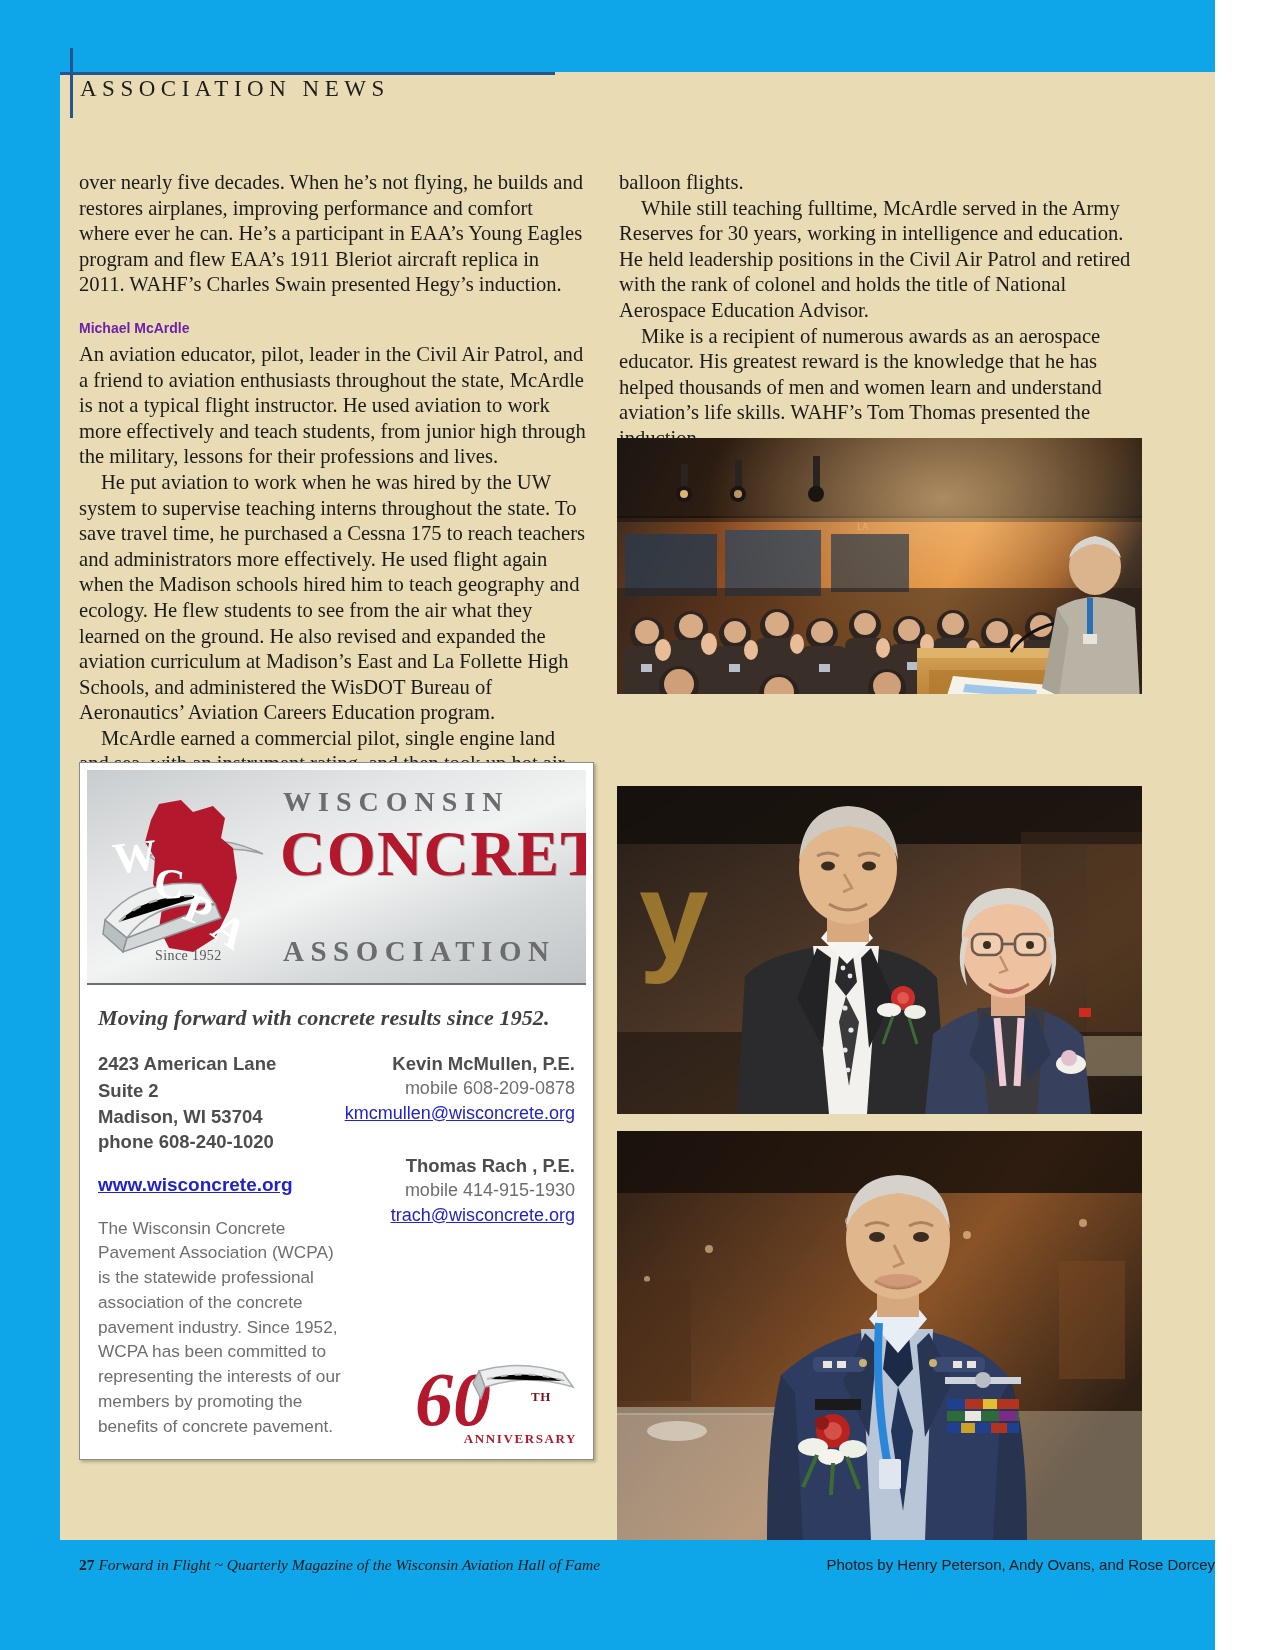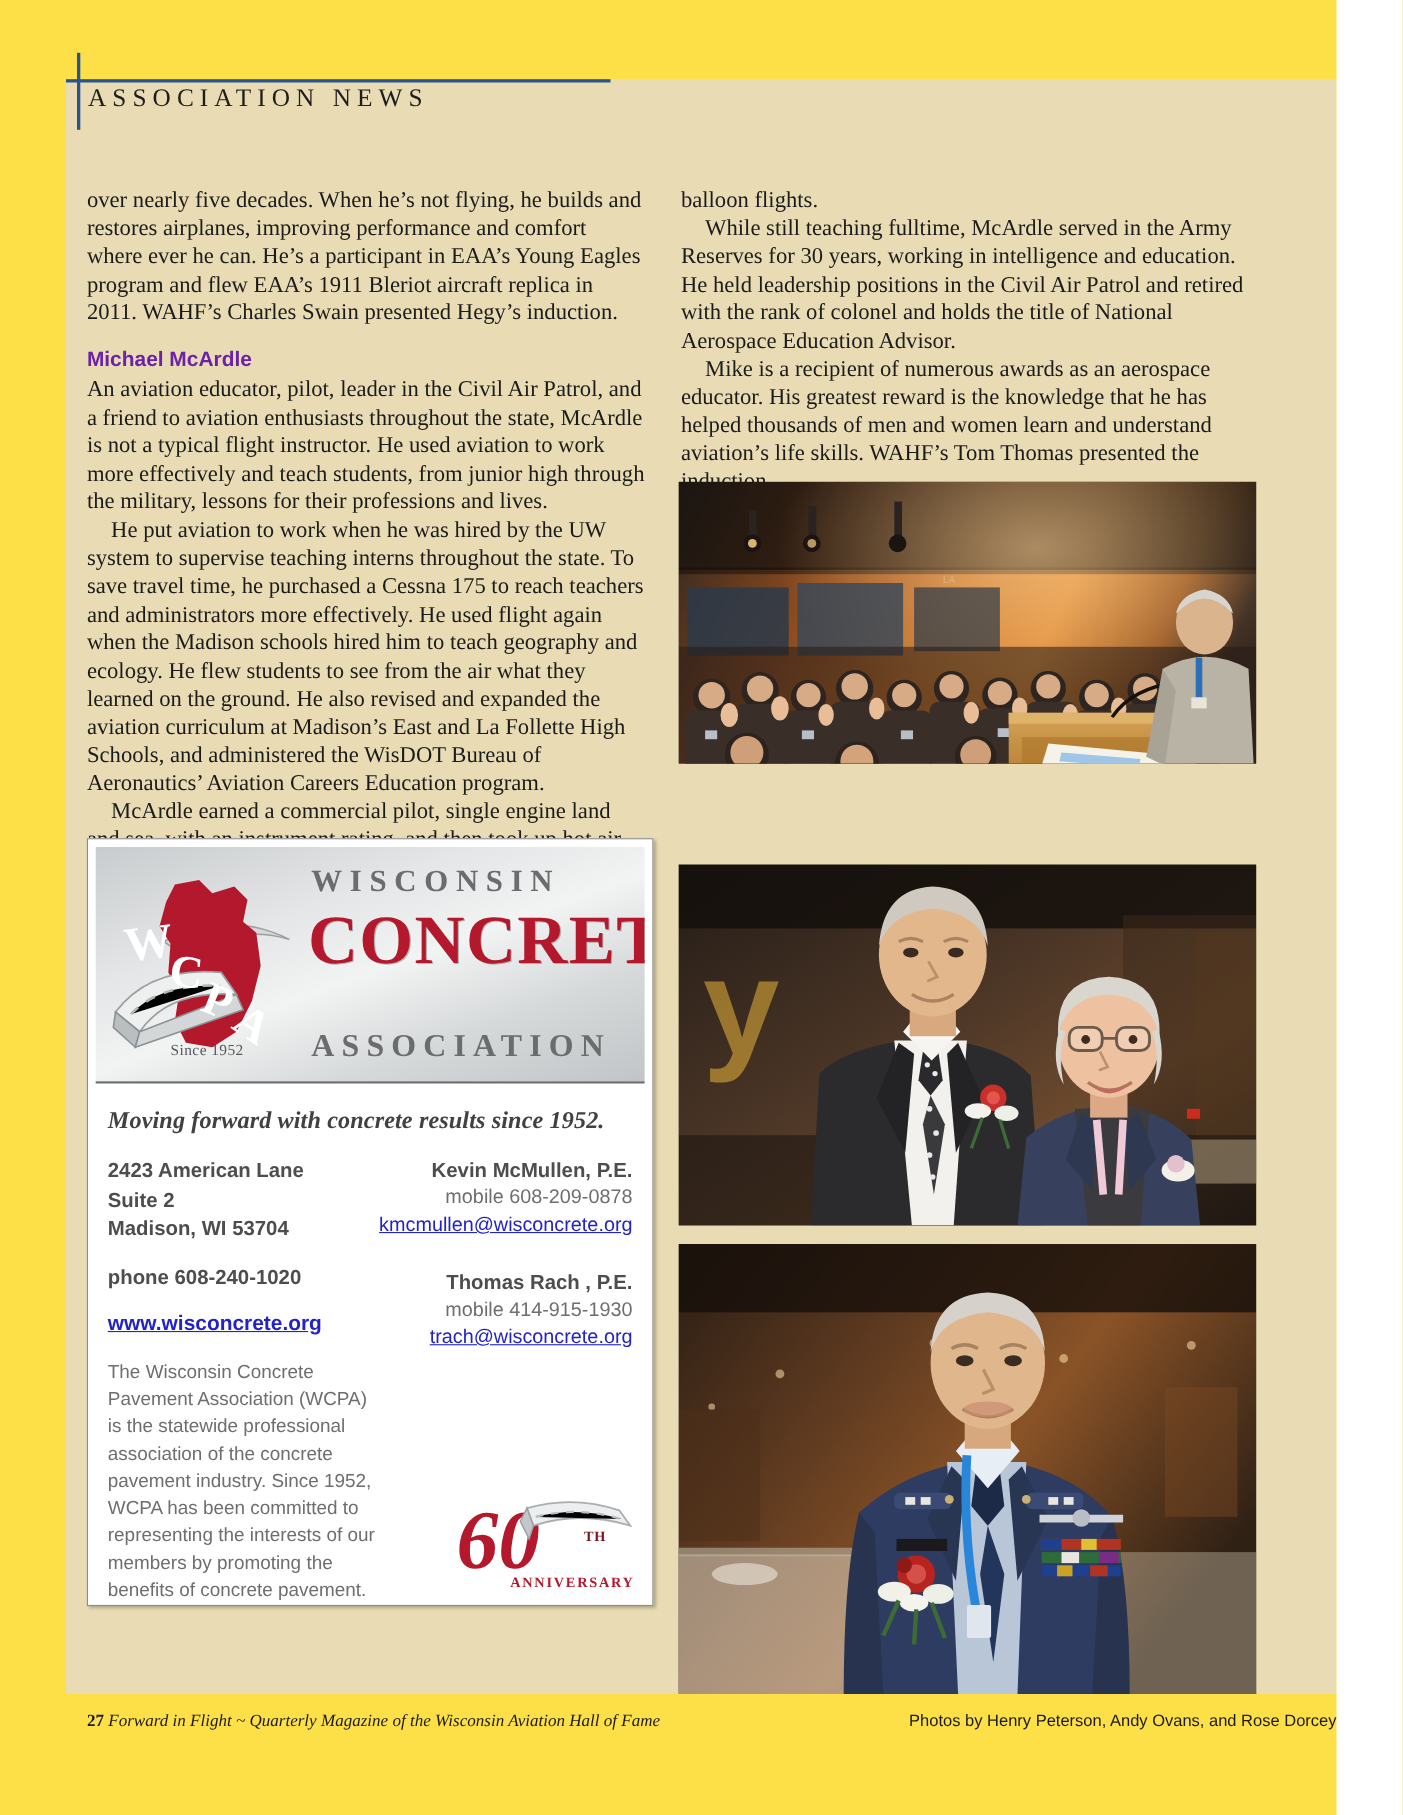--- a/index.html
+++ b/index.html
@@ -5,21 +5,21 @@
   html,body{margin:0;padding:0;}
   body{
     width:1275px;height:1650px;
     background:#ffffff;
     font-family:"Liberation Serif", serif;
     overflow:hidden;
     position:relative;
   }
   .page{
     position:absolute;inset:0;
-    background:#fde047;
+    background:#0ea5e9;
   }
   
   .tan-panel{
     position:absolute;
     left:60px;top:72px;
     width:1155px;height:1468px;
     background:#e9dcb4;
   }
   
   .right-white{
@@ -52,21 +52,21 @@
     color:#1b1b1b;
     text-align:left;
   }
   .col-left{left:79px;top:170px;width:508px;}
   .col-right{left:619px;top:170px;width:520px;}
   .col p{margin:0;}
   .col p.ind{text-indent:22px;}
   .subhead{
     font-family:"Liberation Sans", sans-serif;
     font-weight:bold;
-    font-size:19px;
+    font-size:14px;
     color:#6b21a8;
     margin:0;
     line-height:28px;
     padding-top:16px;
   }
   .it{font-style:italic;}
 
   
   .ad{
     position:absolute;
@@ -136,21 +136,20 @@
     position:absolute;right:18px;top:0;width:262px;
     text-align:right;
     font-family:"Liberation Sans", sans-serif;
   }
   .addr{
     font-weight:bold;font-size:18.5px;color:#4d4d4f;
     line-height:26.5px;
   }
   .phone{
     font-weight:bold;font-size:18.5px;color:#4d4d4f;
-    margin-top:19px;
   }
   .weburl{
     display:inline-block;
     margin-top:21px;
     font-weight:bold;font-size:19px;
     color:#2222cc;text-decoration:underline;
   }
   .blurb{
     margin-top:20px;
     font-size:17.2px;line-height:24.8px;color:#6d6e70;

